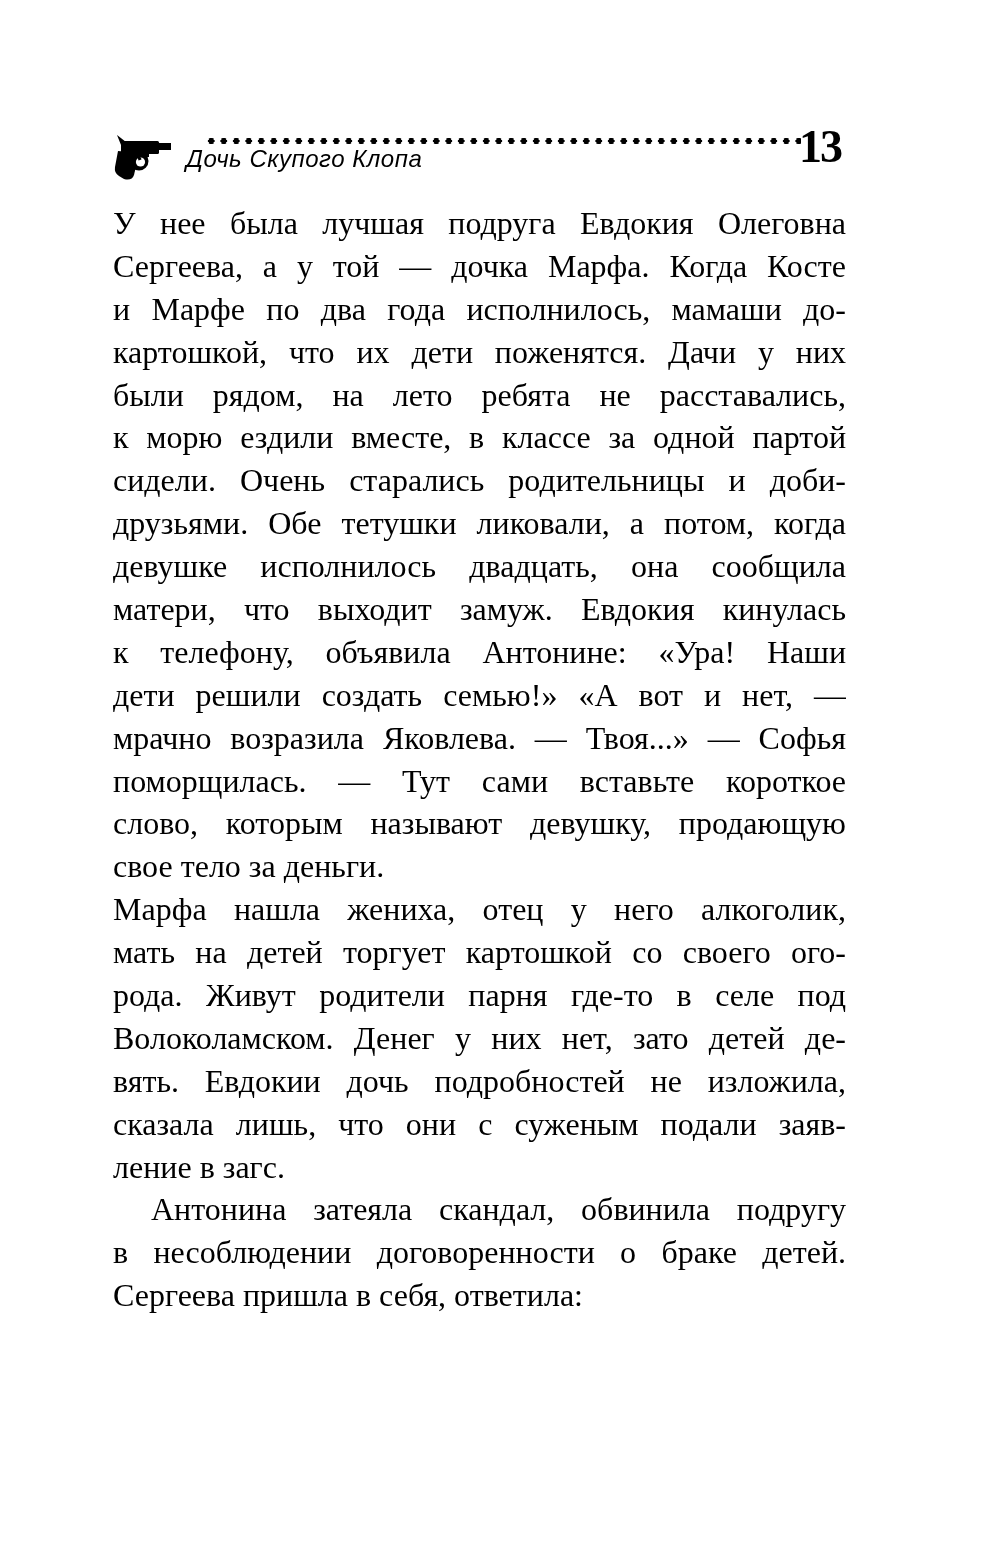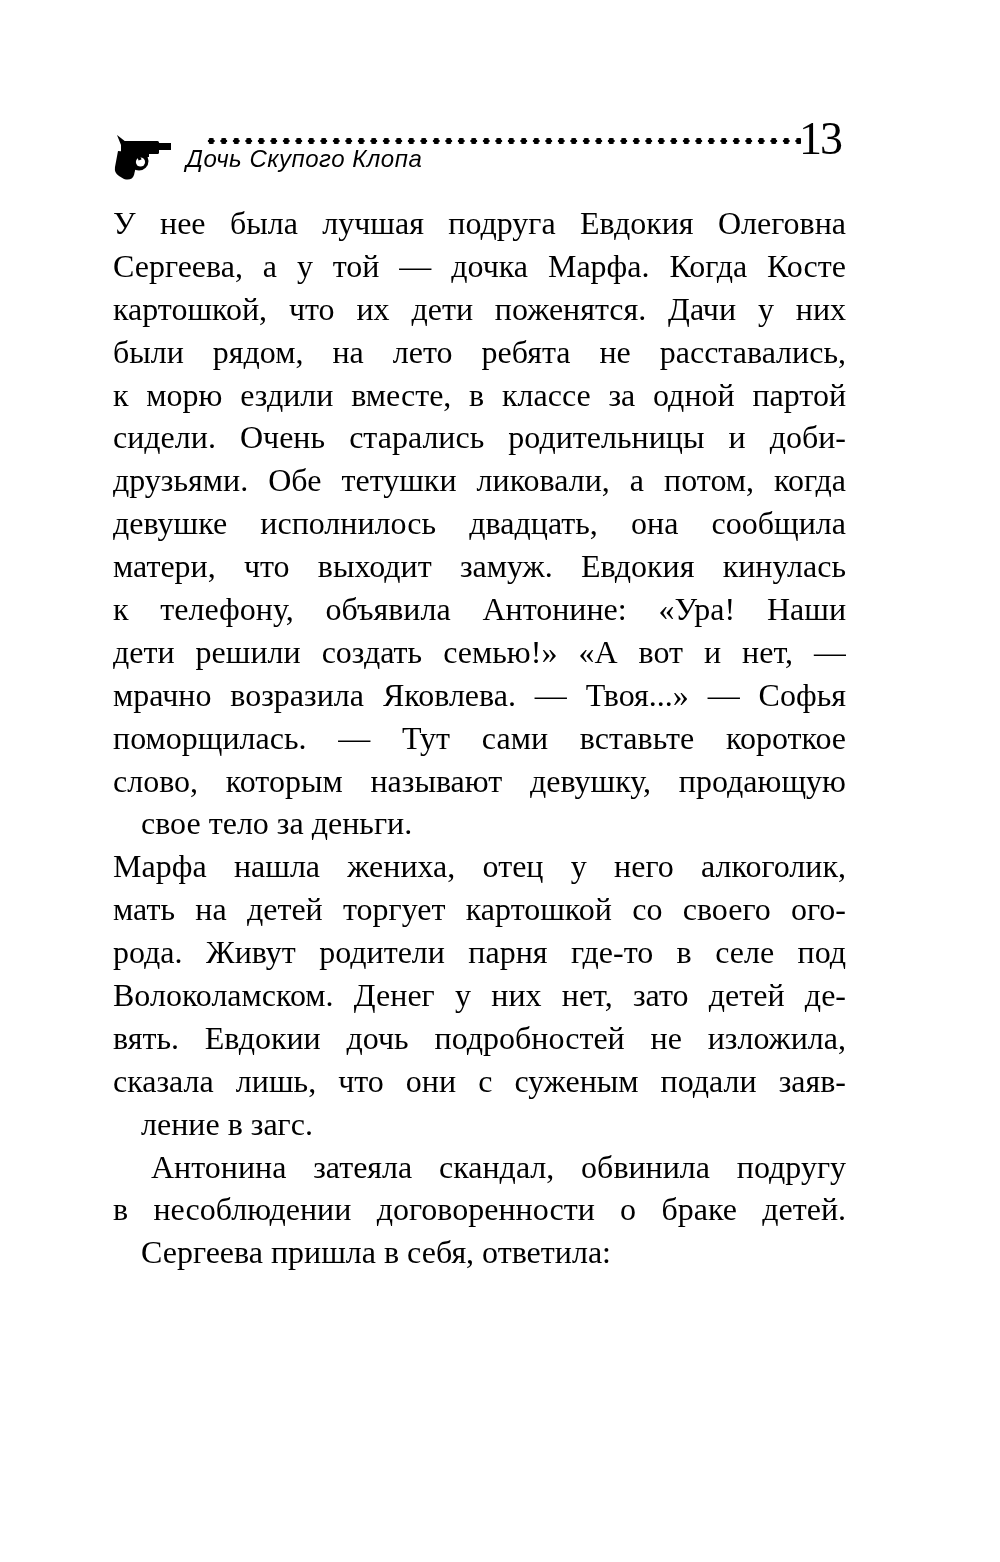--- a/index.html
+++ b/index.html
@@ -31,23 +31,23 @@
     height: 8px;
     background-image: radial-gradient(circle 3.2px at 50% 50%, #000 98%, transparent 100%);
     background-size: 12.5px 8px;
     background-repeat: repeat-x;
     background-position: 0 50%;
   }
 
   .pagenum {
     position: absolute;
     left: 799px;
-    top: 116px;
+    top: 124px;
     font-family: "Liberation Serif", serif;
-    font-weight: normal;
+    font-weight: bold;
     font-size: 46px;
     line-height: 46px;
     letter-spacing: -2px;
   }
 
   .running-title {
     position: absolute;
     left: 186px;
     top: 144px;
     font-family: "Liberation Sans", sans-serif;
@@ -67,21 +67,21 @@
     font-size: 32px;
   }
   .line {
     height: 42.9px;
     line-height: 42.9px;
     text-align: justify;
     text-align-last: justify;
     overflow: hidden;
     white-space: normal;
   }
-  .line.last { text-align-last: left; margin-left: 28px; }
+  .line.last { text-align-last: left; }
   .line.indent { padding-left: 38px; }
 </style>
 </head>
 <body>
 
 <div class="page">
 
   <header>
     <span class="gun">
       <svg viewBox="0 0 75 55" xmlns="http://www.w3.org/2000/svg" fill="#000">
@@ -107,20 +107,21 @@
 
     <span class="pagenum">13</span>
 
     <div class="running-title">Дочь Скупого Клопа</div>
   </header>
 
   <main class="bodytext" id="bodytext">
       <div>
         <div class="line">У нее была лучшая подруга Евдокия Олеговна</div>
         <div class="line">Сергеева, а у той — дочка Марфа. Когда Косте</div>
+        <div class="line">и Марфе по два года исполнилось, мамаши до-</div>
         <div class="line">картошкой, что их дети поженятся. Дачи у них</div>
         <div class="line">были рядом, на лето ребята не расставались,</div>
         <div class="line">к морю ездили вместе, в классе за одной партой</div>
         <div class="line">сидели. Очень старались родительницы и доби-</div>
         <div class="line">друзьями. Обе тетушки ликовали, а потом, когда</div>
         <div class="line">девушке исполнилось двадцать, она сообщила</div>
         <div class="line">матери, что выходит замуж. Евдокия кинулась</div>
         <div class="line">к телефону, объявила Антонине: «Ура! Наши</div>
         <div class="line">дети решили создать семью!» «А вот и нет, —</div>
         <div class="line">мрачно возразила Яковлева. — Твоя...» — Софья</div>

